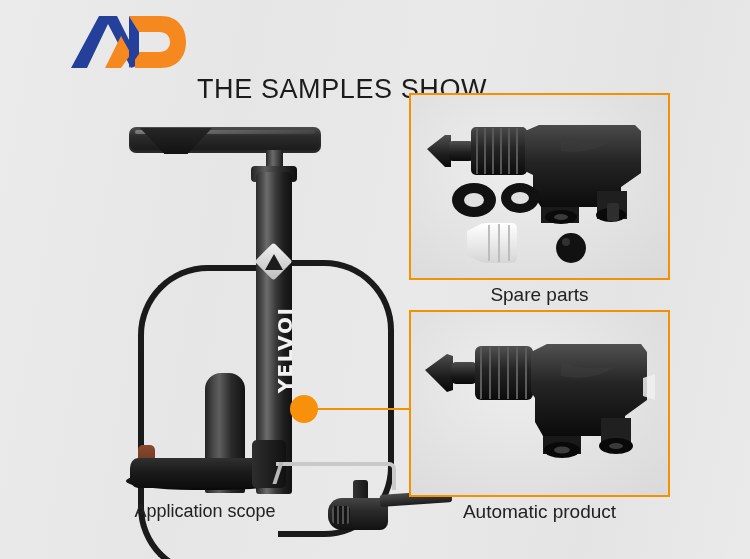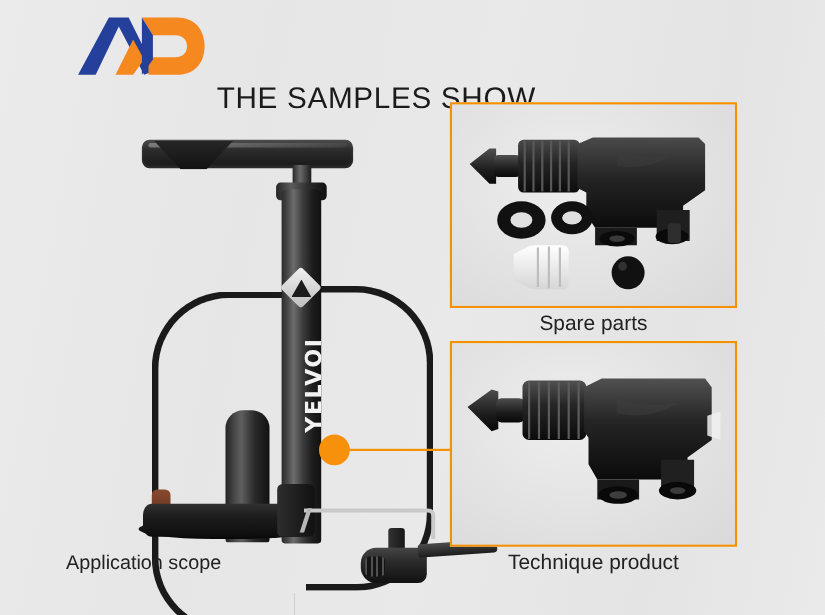--- a/index.html
+++ b/index.html
@@ -105,21 +105,21 @@
     width: 28px; height: 28px;
     border-radius: 50%;
     background: #f7900a;
   }
 
   
   #caption-application {
     position: absolute;
     left: 60px; top: 501px;
     width: 290px;
-    text-align: left;
+    text-align: center;
     font-size: 18px;
     color: #222;
     white-space: nowrap;
   }
 
   
   #pump {
     position: absolute;
     left: 80px; top: 110px;
     width: 330px; height: 390px;
@@ -471,15 +471,15 @@
         <path d="M190 106 L190 138 L220 138 L220 106 Z" fill="#202020"></path>
         <ellipse cx="151" cy="138" rx="18" ry="8" fill="#090909"></ellipse>
         <ellipse cx="151" cy="138" rx="8" ry="3.5" fill="#3d3d3d"></ellipse>
         <ellipse cx="205" cy="134" rx="17" ry="8" fill="#090909"></ellipse>
         <ellipse cx="205" cy="134" rx="7" ry="3" fill="#3a3a3a"></ellipse>
         <path d="M150 50 q28 10 56 4 q-24 16 -56 10 Z" fill="#404040" opacity="0.45"></path>
         <path d="M232 66 L244 62 L244 88 L232 84 Z" fill="#f0f0f0" opacity="0.85"></path>
       </svg>
     </div>
   </div>
-  <div id="caption-finished" class="panel-caption">Technique product</div>
+  <div id="caption-finished" class="panel-caption">Automatic product</div>
 
 </div>
 
 </body></html>

